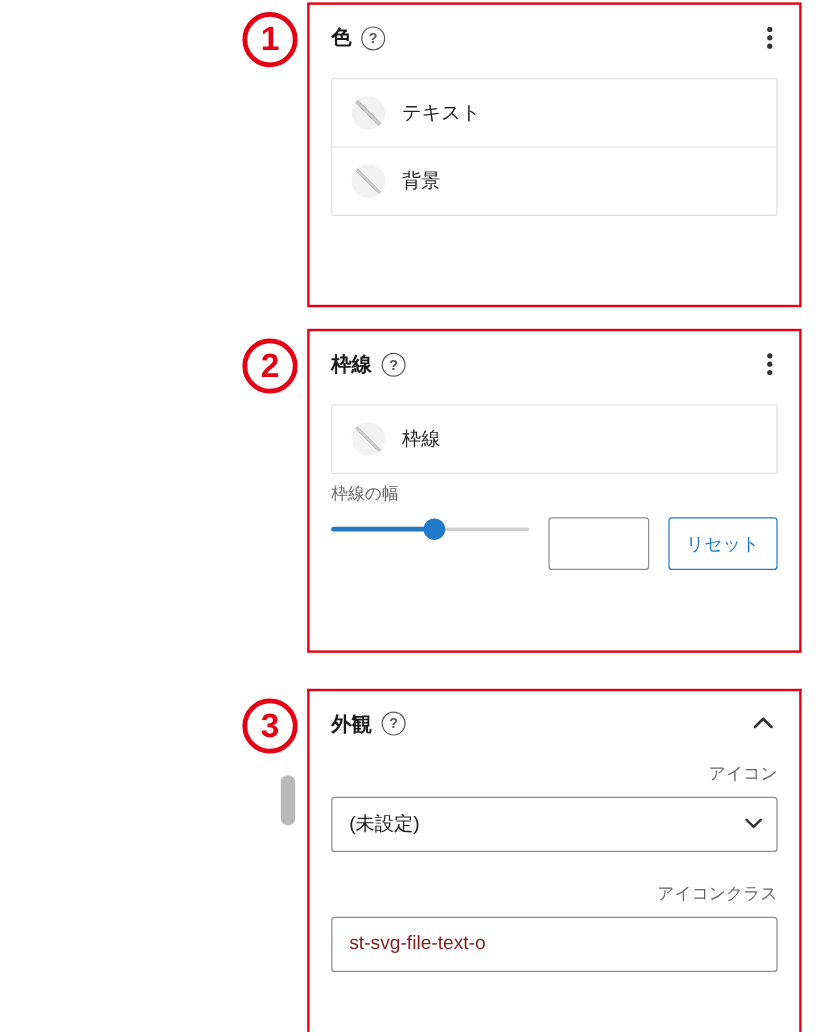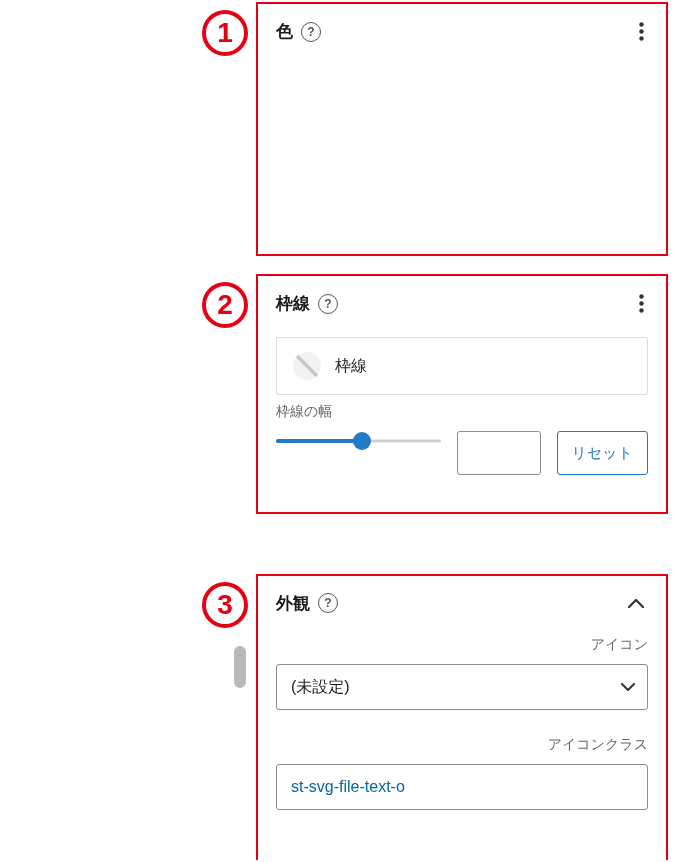--- a/index.html
+++ b/index.html
@@ -167,21 +167,21 @@
       right: 12px;
       top: 50%;
       transform: translateY(-50%);
     }
     .text-input {
       border: 1px solid #8c8c8c;
       border-radius: 3px;
       height: 46px;
       padding: 0 14px;
       font-size: 16px;
-      color: #0369a1;
+      color: #7f1d1d;
       width: 100%;
       display: flex;
       align-items: center;
     }
     .num-badge {
       position: absolute;
       width: 46px;
       height: 46px;
       border: 4px solid #e60013;
       border-radius: 50%;
@@ -215,26 +215,36 @@
       <span class="help-circle">?</span>
       <span class="spacer"></span>
       <span class="kebab">
         <svg width="5" height="19" viewBox="0 0 5 19">
             <circle cx="2.5" cy="2.5" r="2.2" fill="#333"></circle>
             <circle cx="2.5" cy="9.5" r="2.2" fill="#333"></circle>
             <circle cx="2.5" cy="16.5" r="2.2" fill="#333"></circle>
           </svg>
       </span>
     </div>
+    <div class="color-list">
+      <div class="color-row">
+        <span class="swatch-empty"></span>
+        <span class="row-label">テキスト</span>
+      </div>
+      <div class="color-row">
+        <span class="swatch-empty"></span>
+        <span class="row-label">背景</span>
+      </div>
+    </div>
   </div>
 </div>
 
 <div class="num-badge" style="left:202px; top:282px;">2</div>
 <div class="panel-wrapper" style="top:274px;">
-  <div class="panel" style="height:240px;">
+  <div class="panel" style="height:270px;">
     <div class="panel-header">
       <span class="panel-title">枠線</span>
       <span class="help-circle">?</span>
       <span class="spacer"></span>
       <span class="kebab">
         <svg width="5" height="19" viewBox="0 0 5 19">
             <circle cx="2.5" cy="2.5" r="2.2" fill="#333"></circle>
             <circle cx="2.5" cy="9.5" r="2.2" fill="#333"></circle>
             <circle cx="2.5" cy="16.5" r="2.2" fill="#333"></circle>
           </svg>

